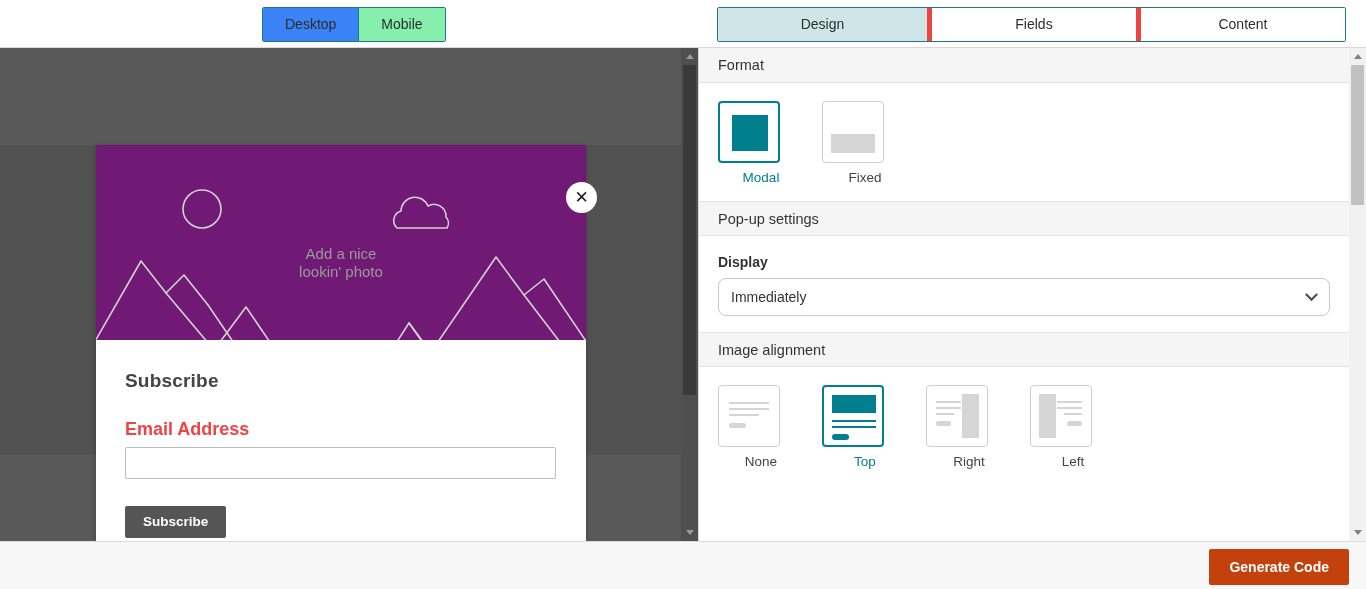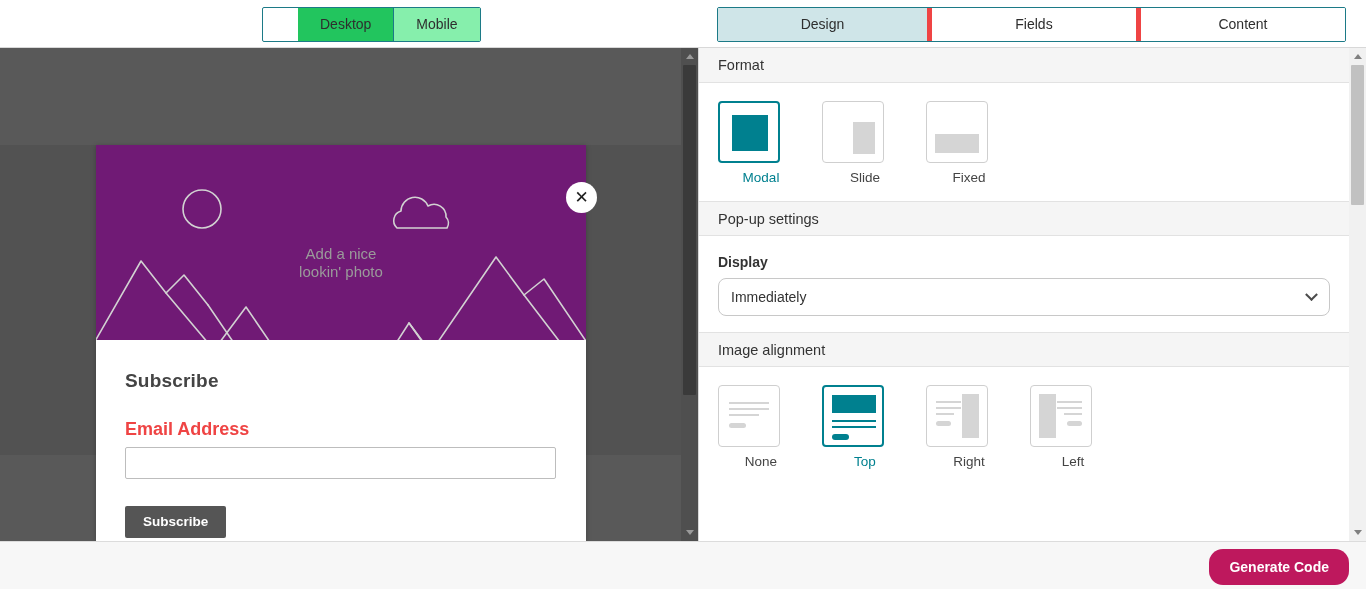--- a/index.html
+++ b/index.html
@@ -18,21 +18,21 @@
   }
   .device-toggle {
     position: absolute; left: 262px; top: 7px;
     display: flex; border: 1px solid #1c7a87; border-radius: 2px; overflow: hidden;
   }
   .device-btn {
     height: 33px; padding: 0 22px; line-height: 33px;
     font-size: 14px; color: #2e2e2e; background: #86efac;
     border: none; cursor: pointer; font-family: "Liberation Sans", sans-serif;
   }
-  .device-btn.active { background: #22c55e; margin-left: 35px; }
+  .device-btn.active { background: #3b82f6; }
   .device-btn + .device-btn { border-left: 1px solid #1c7a87; }
 
   .panel-tabs {
     position: absolute; left: 717px; top: 7px;
     display: flex; border: 1px solid #1c7a87; border-radius: 2px; overflow: hidden;
   }
   .panel-tab {
     height: 33px; width: 209px; line-height: 33px; text-align: center;
     font-size: 14px; color: #2e2e2e; background: #ffffff;
     border: none; cursor: pointer; font-family: "Liberation Sans", sans-serif;
@@ -164,22 +164,22 @@
     transform: rotate(45deg) translate(-2px,-2px);
   }
 
   
   .footer {
     position: absolute; left: 698px; top: 541px; width: 668px; height: 48px;
     background: #f7f7f7; border-top: 1px solid #dcdcdc;
   }
   .generate-btn {
     position: absolute; right: 17px; top: 7px; height: 36px; padding: 4px 20px;
-    background: #be185d; color: #ffffff; font-size: 14px; font-weight: bold;
-    border: none; border-radius: 14px; cursor: pointer;
+    background: #c2410c; color: #ffffff; font-size: 14px; font-weight: bold;
+    border: none; border-radius: 2px; cursor: pointer;
     font-family: "Liberation Sans", sans-serif;
   }
   .footer-left {
     position: absolute; left: 0; top: 541px; width: 698px; height: 48px;
     background: #f7f7f7; border-top: 1px solid #dcdcdc;
   }
 </style>
 </head>
 <body>
 
@@ -251,26 +251,20 @@
     <div class="section-body">
       <div class="choice-row">
         <div class="choice selected">
           <div class="choice-box">
               <span class="g-modal"></span>
             </div>
           <div class="choice-label">Modal</div>
         </div>
         <div class="choice">
           <div class="choice-box">
-              <span class="g-slide"></span>
-            </div>
-          <div class="choice-label">Slide</div>
-        </div>
-        <div class="choice">
-          <div class="choice-box">
               <span class="g-fixed"></span>
             </div>
           <div class="choice-label">Fixed</div>
         </div>
       </div>
     </div>
 
     <div class="section-head">Pop-up settings</div>
     <div class="section-body">
       <div class="field-group">

